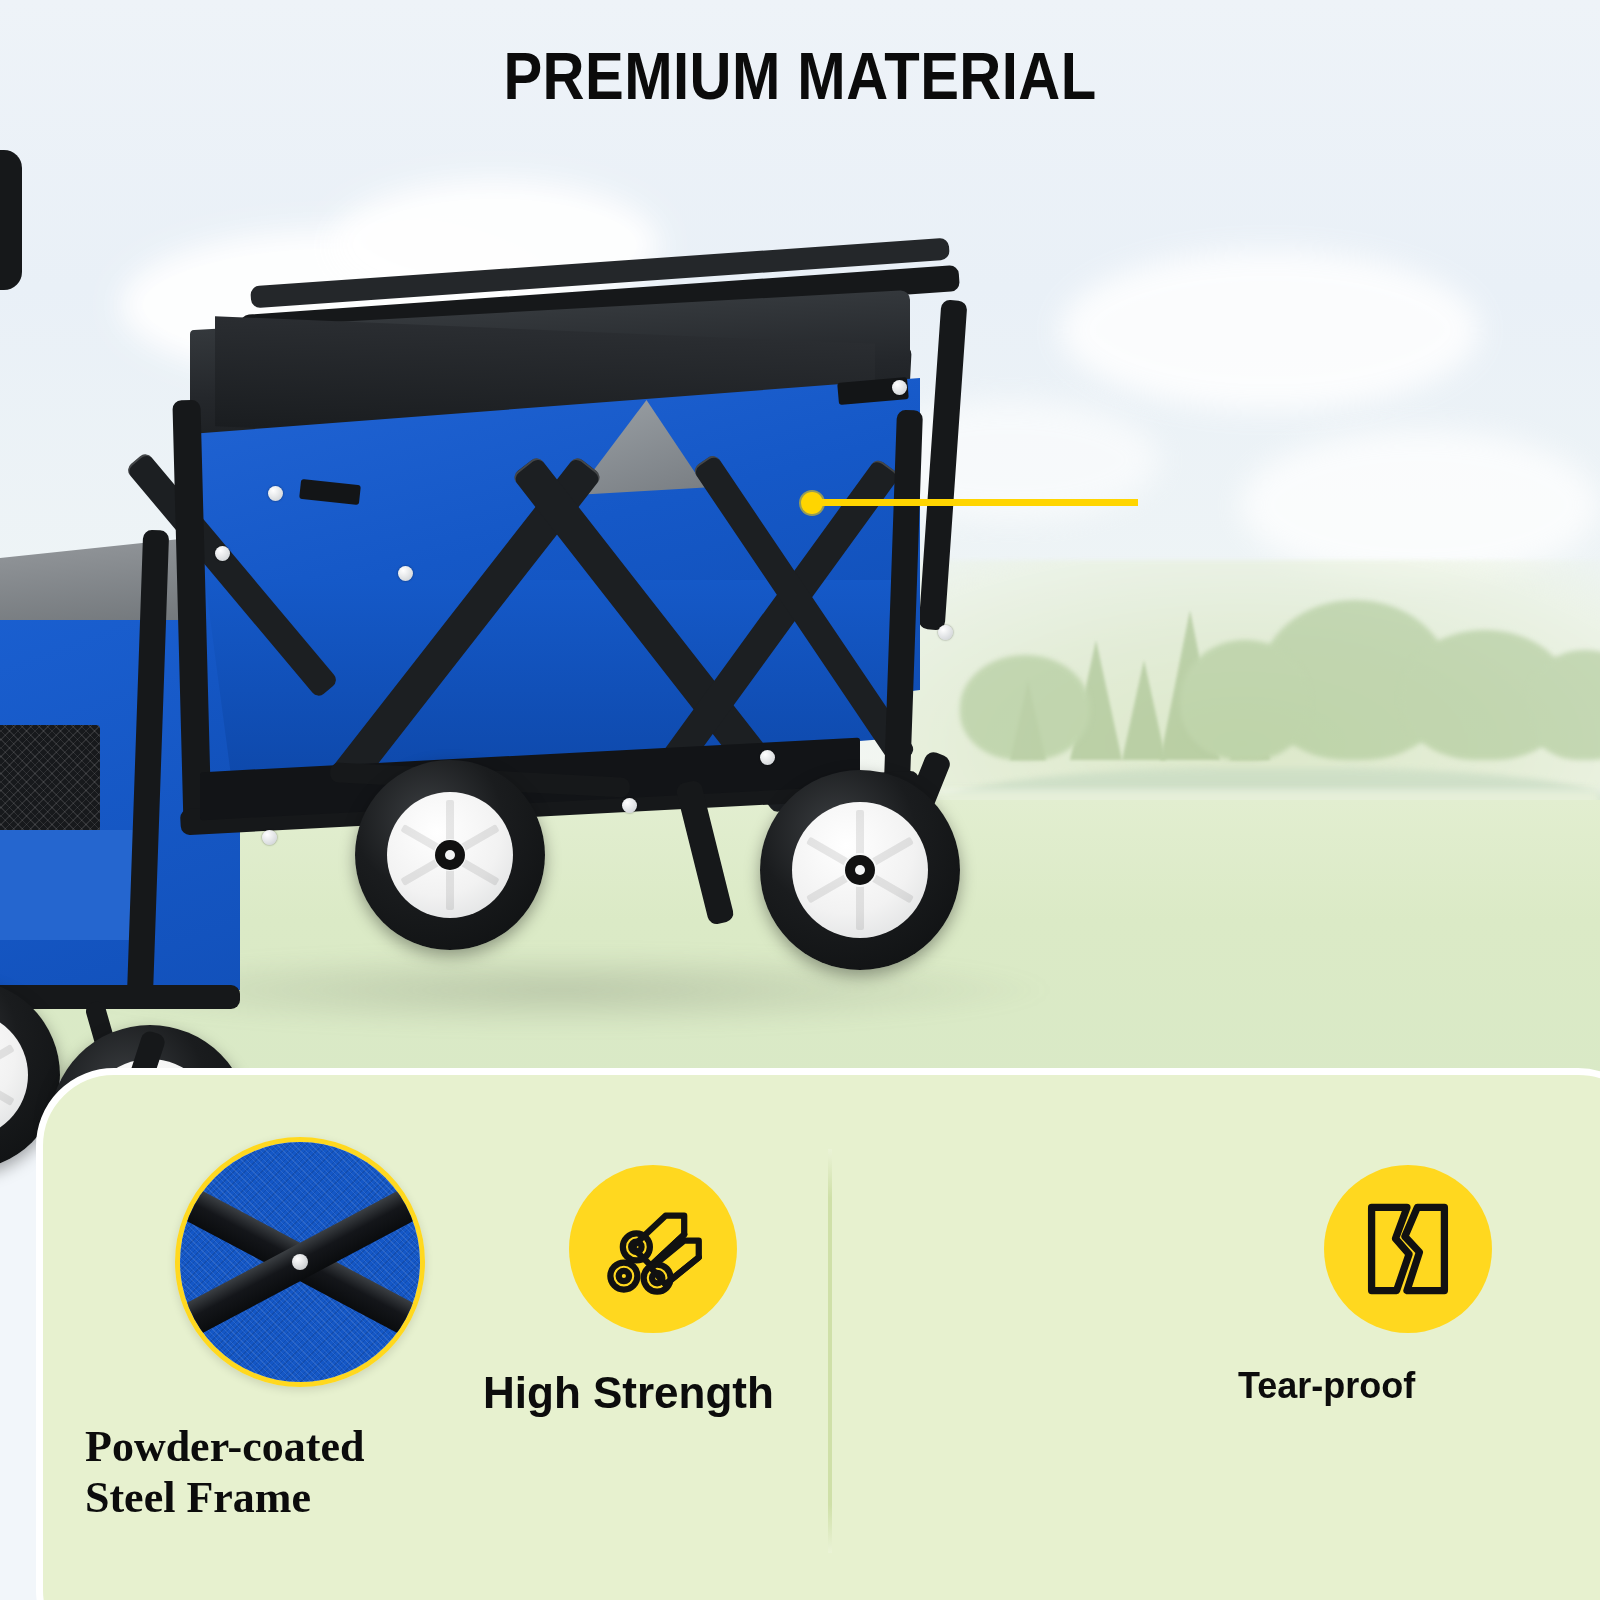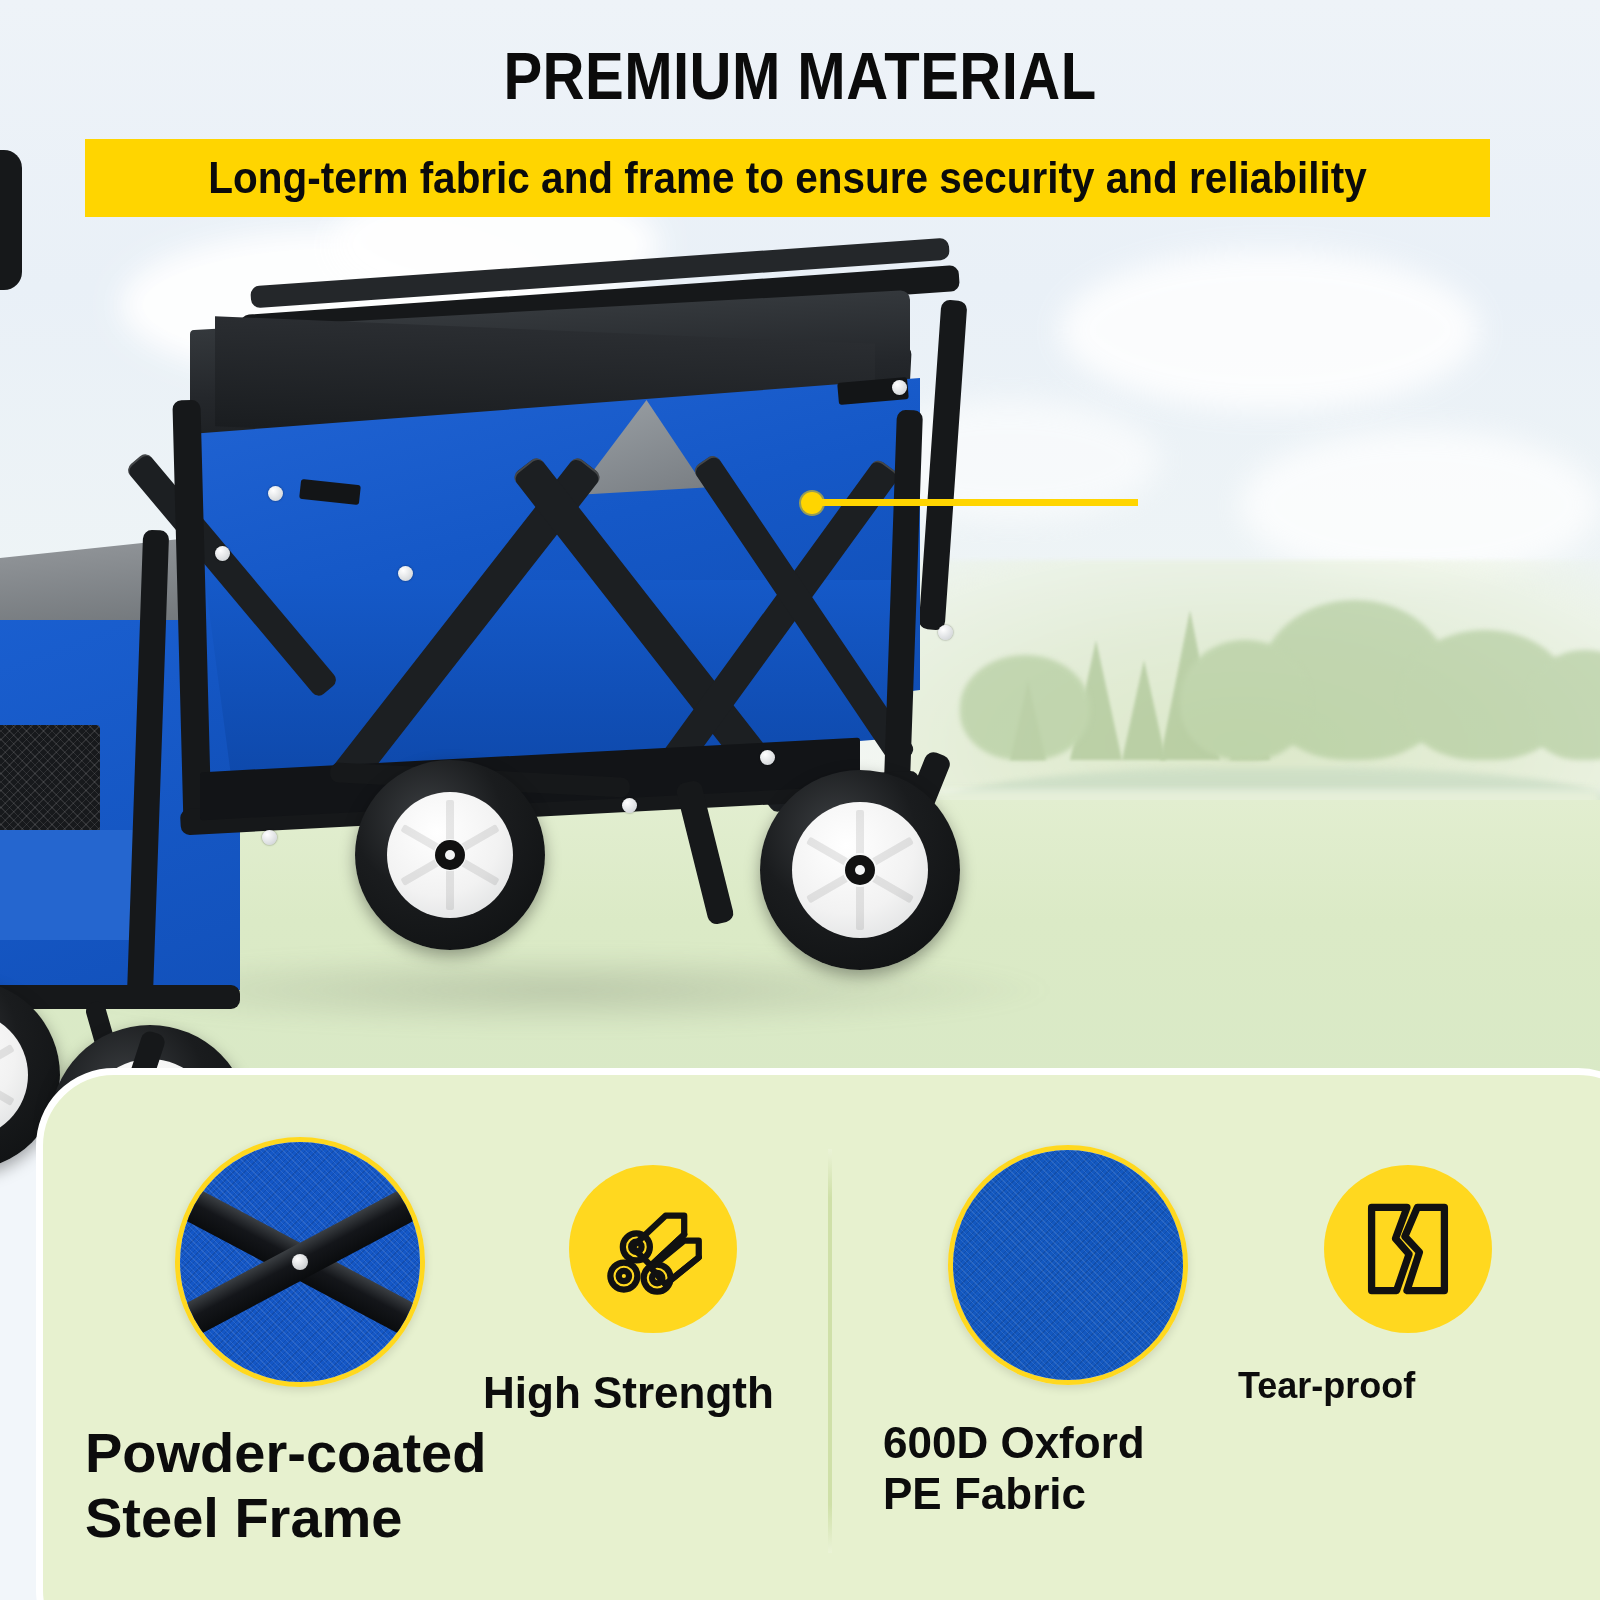--- a/index.html
+++ b/index.html
@@ -254,40 +254,37 @@
           <div style="position: absolute; left: 50%; top: 50%; width: 34px; height: 34px; margin: -17px 0px 0px -17px; border-radius: 50%; background: rgb(247, 248, 248);"></div>
         </div>
       <div class="axlecap" style="left:85px;top:85px;width:30px;height:30px;">
           <i></i>
         </div>
     </div>
   </div>
 
   <div class="title">PREMIUM MATERIAL</div>
 
-  <div class="subbar">
-    <span>Long-term fabric and frame to ensure security and reliability</span>
-  </div>
 
   <div class="callout-dot"></div>
   <div class="callout-line"></div>
 
   <div class="panel">
     <div class="panel-inner">
 
       <div class="divider"></div>
 
       <div class="feat" style="left:42px;top:62px;width:430px;">
         <div class="swatch" style="width:250px;height:250px;margin:0 auto;">
           <div class="weave"></div>
           <div class="xbarA"></div>
           <div class="xbarB"></div>
           <div class="pin"></div>
         </div>
-        <div class="cap" style="font-size:56px;margin-top:34px;">Powder-coated
+        <div class="cap" style="font-size:44px;margin-top:34px;font-family:Liberation Serif, serif;">Powder-coated
 Steel Frame</div>
       </div>
 
       <div class="feat" style="left:440px;top:90px;width:340px;">
         <div class="ycircle" style="width:168px;height:168px;margin:0 auto;">
           <svg width="104" height="104" viewBox="0 0 100 100" aria-hidden="true">
             <g fill="none" stroke="#111111" stroke-width="6" stroke-linejoin="round" stroke-linecap="round">
               <path d="M30 48 L62 18 L80 18 L80 36 L48 66 Z"></path>
               <path d="M48 66 L80 36"></path>
               <path d="M48 68 L80 42 L94 42 L94 58 L62 84 Z"></path>
@@ -297,27 +294,20 @@
               <circle cx="22" cy="76" r="13"></circle>
               <circle cx="22" cy="76" r="5"></circle>
               <circle cx="54" cy="78" r="13"></circle>
               <circle cx="54" cy="78" r="5"></circle>
             </g>
           </svg>
         </div>
         <div class="cap" style="font-size:44px;margin-top:34px;">High Strength</div>
       </div>
 
-      <div class="feat" style="left:840px;top:70px;width:370px;">
-        <div class="swatch" style="width:240px;height:240px;margin:0 auto;">
-          <div class="weave" style="background-color:#1358c0;"></div>
-        </div>
-        <div class="cap" style="font-size:44px;margin-top:32px;">600D Oxford
-PE Fabric</div>
-      </div>
 
       <div class="feat" style="left:1195px;top:90px;width:340px;">
         <div class="ycircle" style="width:168px;height:168px;margin:0 auto;">
           <svg width="96" height="104" viewBox="0 0 90 100" aria-hidden="true">
             <g fill="none" stroke="#111111" stroke-width="7" stroke-linejoin="round" stroke-linecap="round">
               <path d="M10 10 L44 10 L33 40 L46 55 L34 90 L10 90 Z"></path>
               <path d="M80 10 L54 10 L42 38 L56 53 L44 90 L80 90 Z"></path>
             </g>
           </svg>
         </div>

